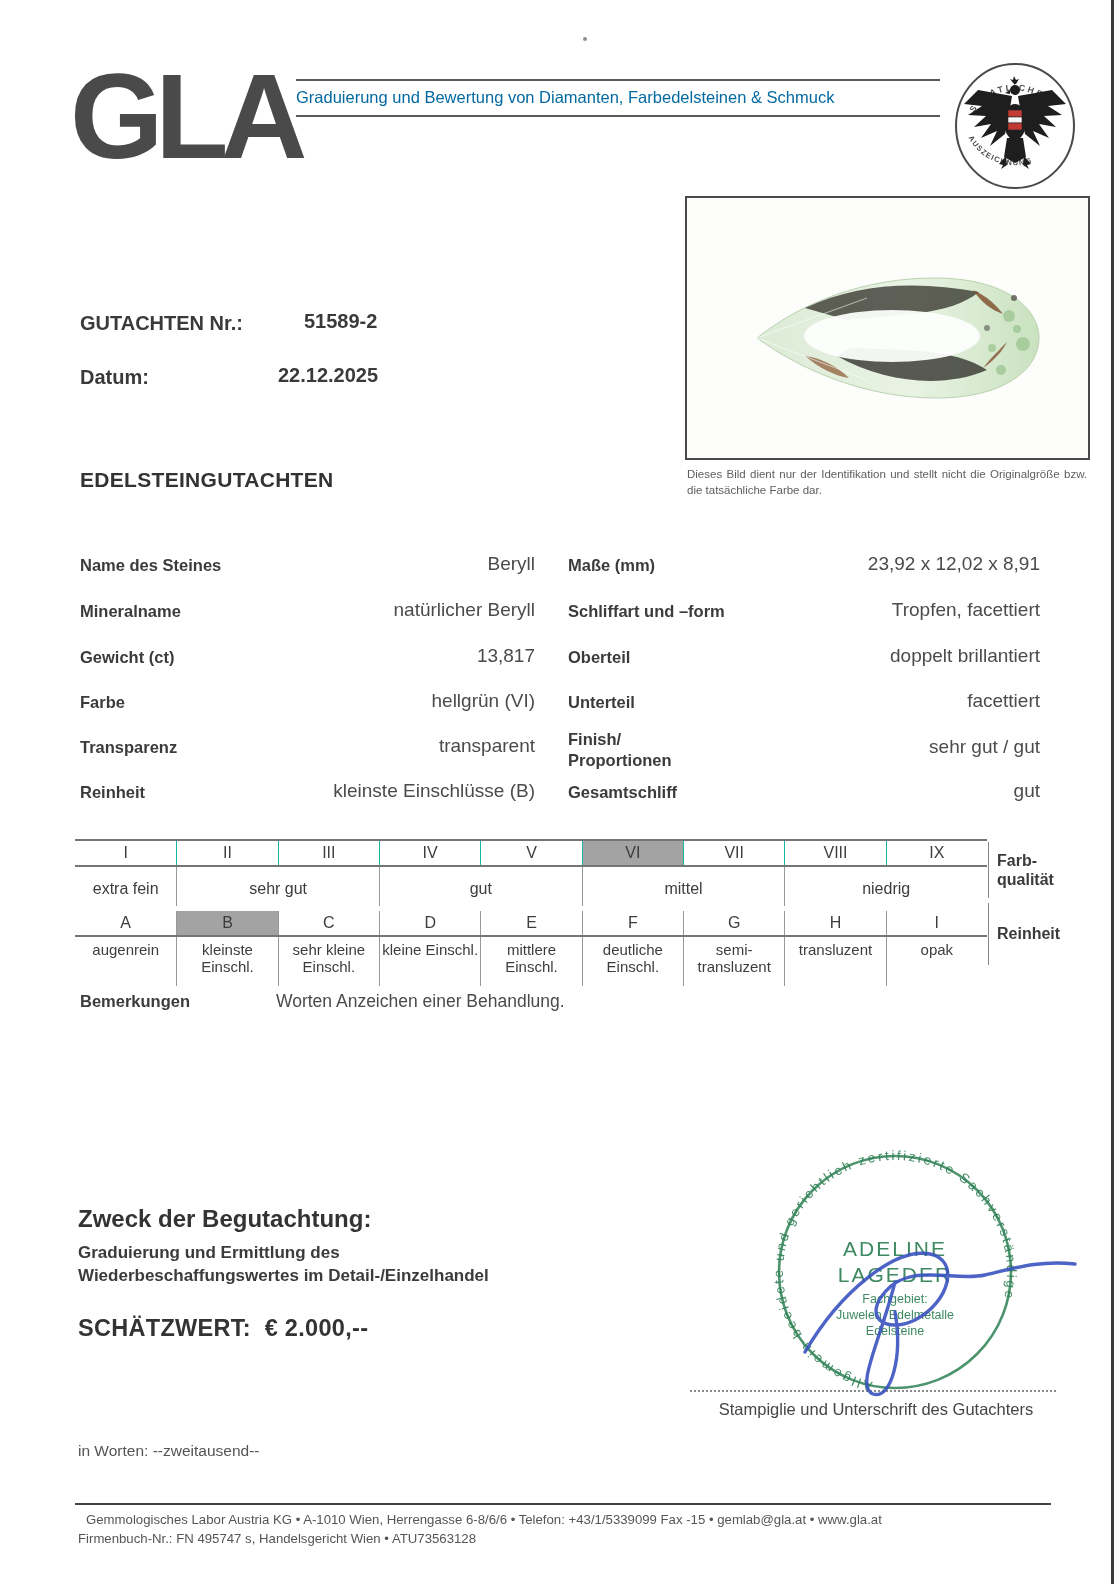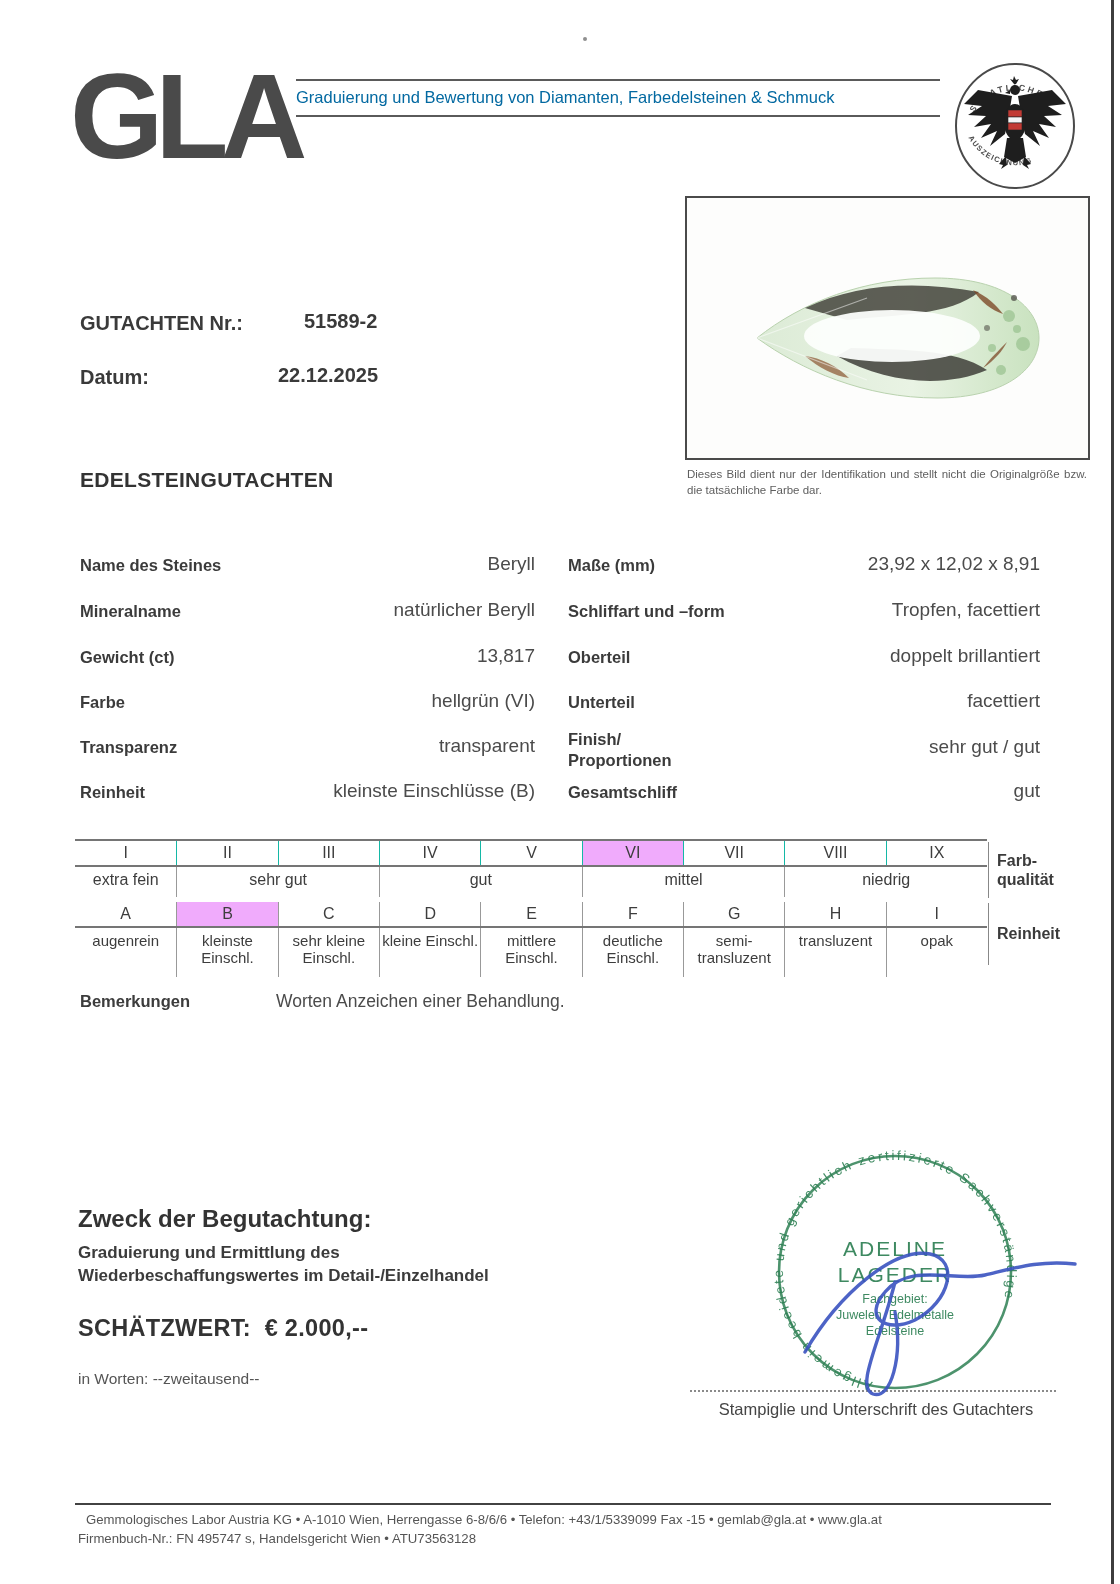--- a/index.html
+++ b/index.html
@@ -37,43 +37,43 @@
   .fv-r{right:80px;}
   .finish-label{width:120px;line-height:1.25;}
 
   
   .gtable{left:75px;top:839px;width:912px;}
   .t-row{display:grid;grid-template-columns:repeat(9,1fr);}
   .tc{text-align:center;font-size:16px;color:#3d3d3d;}
   .t-row1{border-top:2px solid #757575;border-bottom:2px solid #757575;}
   .t-row1 .tc{padding:3px 0 3px;}
   .t-row1 .tc + .tc{border-left:1px solid #14b8a6;}
-  .t-row2 .tc{padding:4px 0 8px;}
+  .t-row2 .tc{padding:13px 0 8px;}
   .t-row2 .tc + .tc{border-left:1px solid #999;}
   .sp2{grid-column:span 2;}
   .t-row3{margin-top:5px;border-bottom:2px solid #757575;}
   .t-row3 .tc{padding:3px 0 3px;}
   .t-row3 .tc + .tc{border-left:1px solid #999;}
   .t-row4 .tc{font-size:15px;line-height:1.15;padding:4px 2px 10px;}
   .t-row4 .tc + .tc{border-left:1px solid #999;}
-  .hl{background:#f0abfc;}
+  .hl{background:#a3a3a3;}
   .t-side{font-size:16px;font-weight:bold;color:#3b3b3b;border-left:1px solid #888;padding-left:8px;display:flex;align-items:center;}
   .t-side-farb{left:988px;top:842px;width:72px;height:56px;line-height:1.2;}
   .t-side-rein{left:988px;top:903px;width:80px;height:62px;}
 
   
   .rem-label{left:80px;top:992px;font-size:16.5px;font-weight:bold;}
   .rem-value{left:276px;top:991px;font-size:17.5px;color:#4b4b4b;}
 
   
   .purpose-head{left:78px;top:1205px;font-size:24px;font-weight:bold;color:#333;}
   .purpose-l1{left:78px;top:1243px;font-size:17px;font-weight:bold;color:#3b3b3b;}
   .purpose-l2{left:78px;top:1266px;font-size:17px;font-weight:bold;color:#3b3b3b;}
   .schaetz{left:78px;top:1315px;font-size:23.5px;font-weight:bold;color:#333;letter-spacing:.3px;}
-  .in-worten{left:78px;top:1370px;font-size:15.5px;color:#555;}
+  .in-worten{left:78px;top:1442px;font-size:15.5px;color:#555;}
 
   
   .stamp-svg{left:745px;top:1142px;}
   .sig-line{left:690px;top:1390px;width:366px;border-top:2px dotted #8a8a8a;}
   .sig-caption{left:698px;top:1400px;width:356px;text-align:center;font-size:16.5px;color:#454545;}
 
   
   .footer-rule{left:75px;top:1503px;width:976px;border-top:2px solid #424242;}
   .footer-l1{left:78px;top:1512px;font-size:13.2px;color:#555;white-space:nowrap;margin-left:8px;}
   .footer-l2{left:78px;top:1531px;font-size:13.2px;color:#555;white-space:nowrap;}

